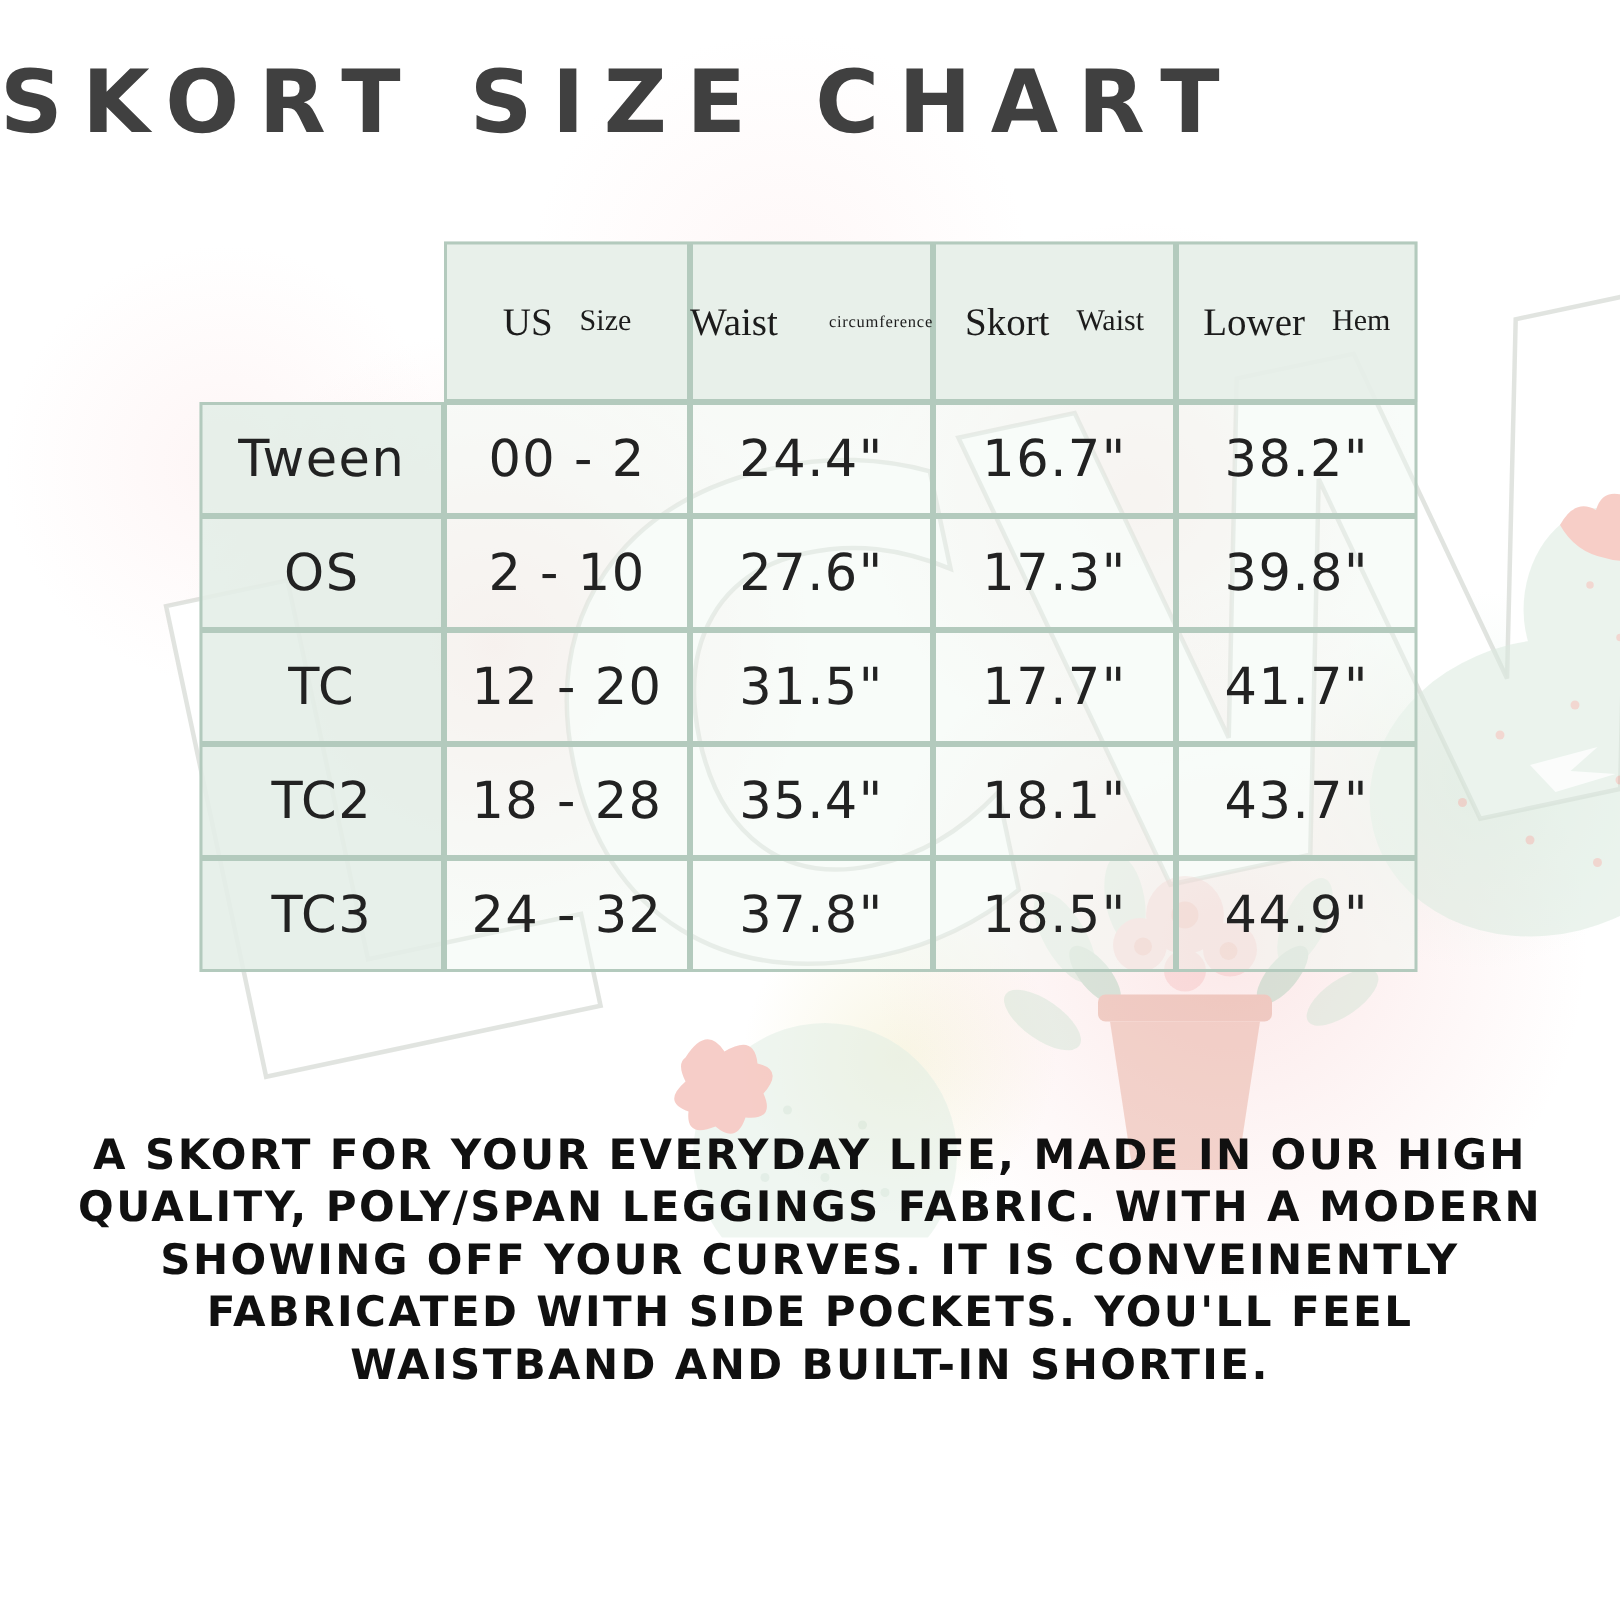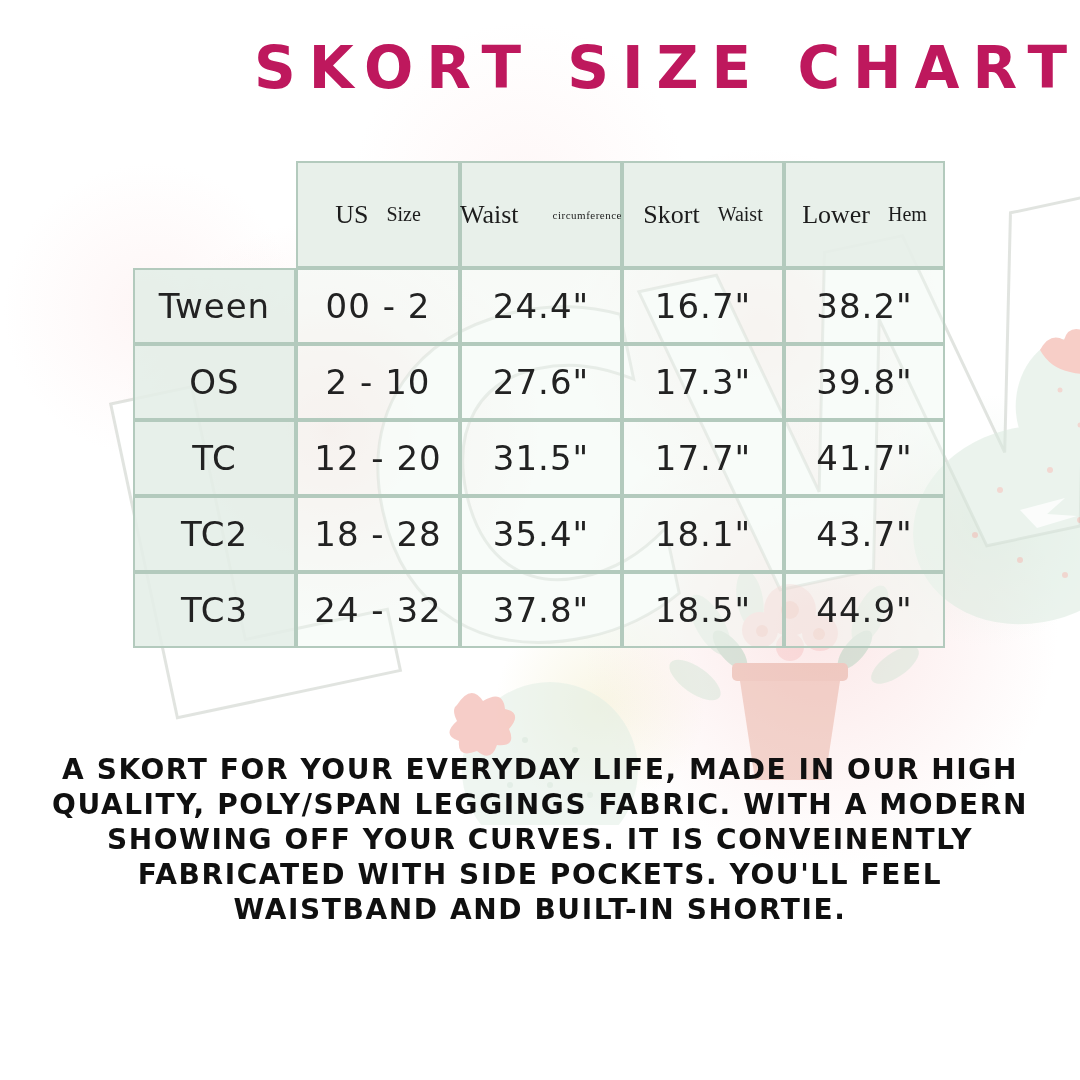--- a/index.html
+++ b/index.html
@@ -30,22 +30,22 @@
     -webkit-text-stroke:3px rgba(184,190,180,.42);
   }
   
   .deco{position:absolute;pointer-events:none;z-index:2;}
   .deco-cactus-right{left:880px;top:320px;opacity:.55;}
   .deco-cactus-ball{left:415px;top:655px;opacity:.5;}
   .deco-pot{left:640px;top:555px;opacity:.42;}
   
   .title{
     position:absolute;left:0;top:34px;width:1080px;z-index:4;
-    text-align:right;font-size:58px;font-weight:700;letter-spacing:13px;
-    color:#be185d;white-space:nowrap;
+    text-align:left;font-size:58px;font-weight:700;letter-spacing:13px;
+    color:#404040;white-space:nowrap;
   }
   
   .hgrid{
     position:absolute;left:296px;top:161px;z-index:3;
     display:grid;grid-template-columns:164px 162px 162px 161px;grid-template-rows:107px;
   }
   .bgrid{
     position:absolute;left:133px;top:268px;z-index:3;
     display:grid;grid-template-columns:163px 164px 162px 162px 161px;
     grid-template-rows:repeat(5,76px);

